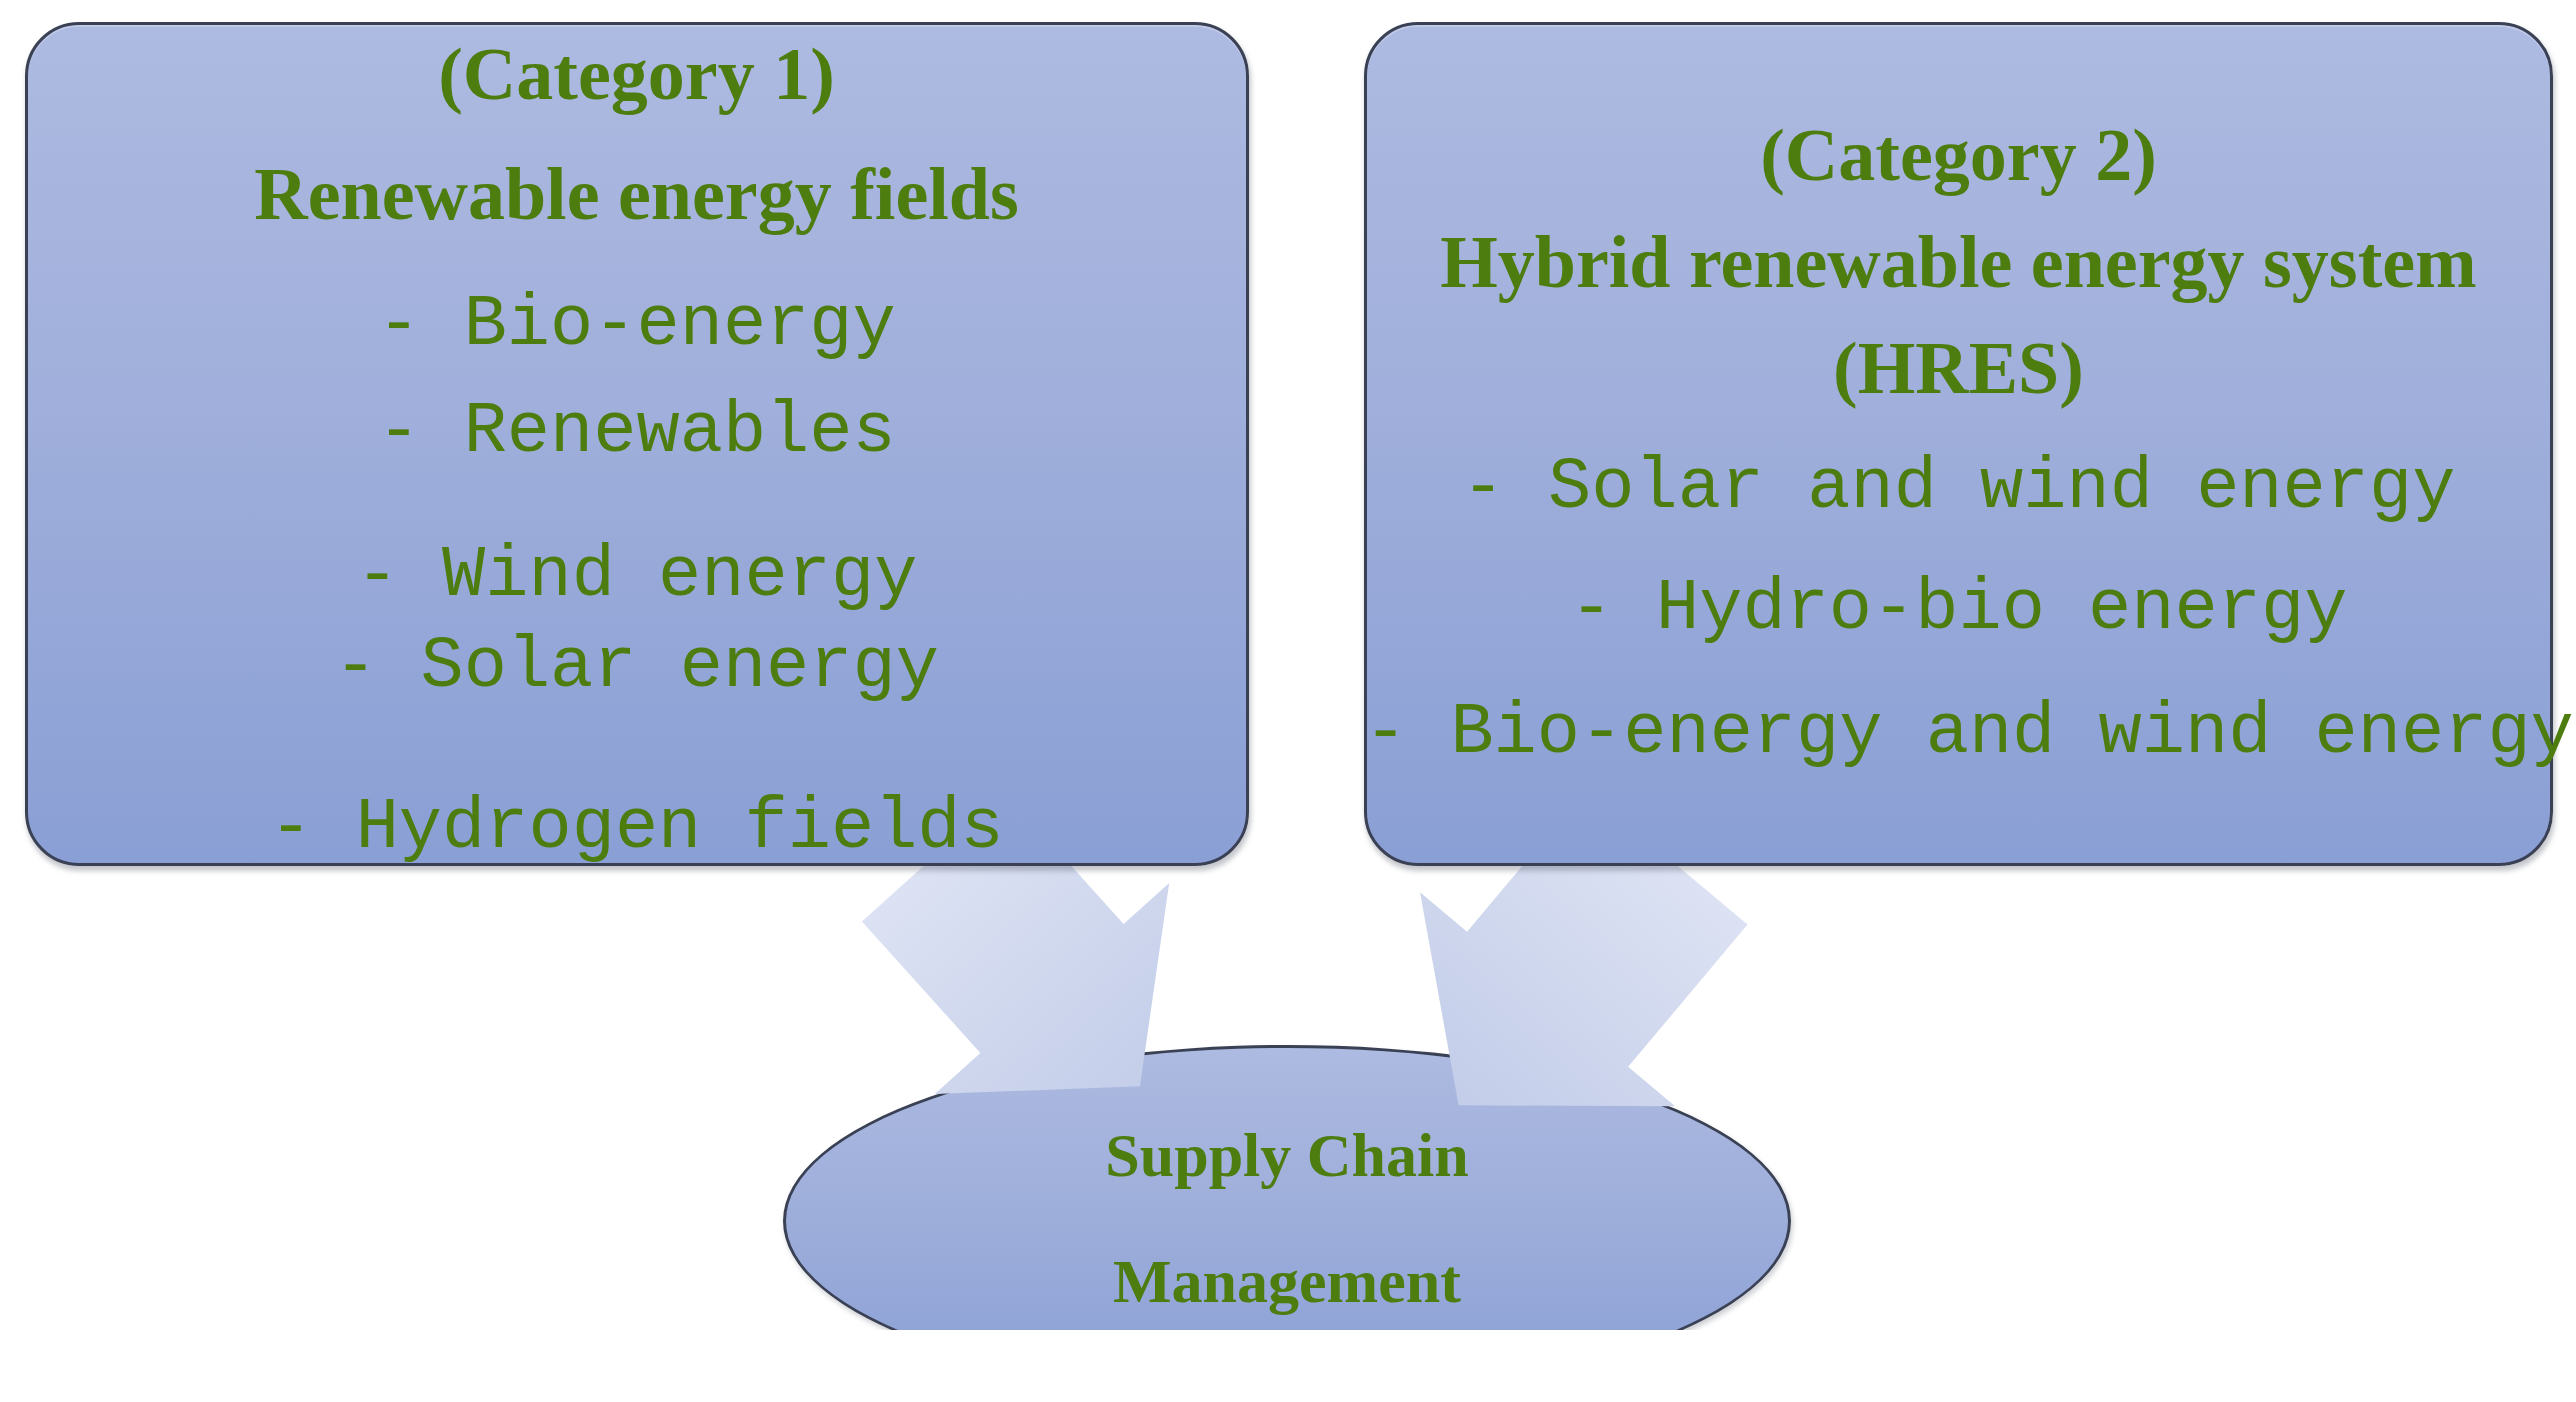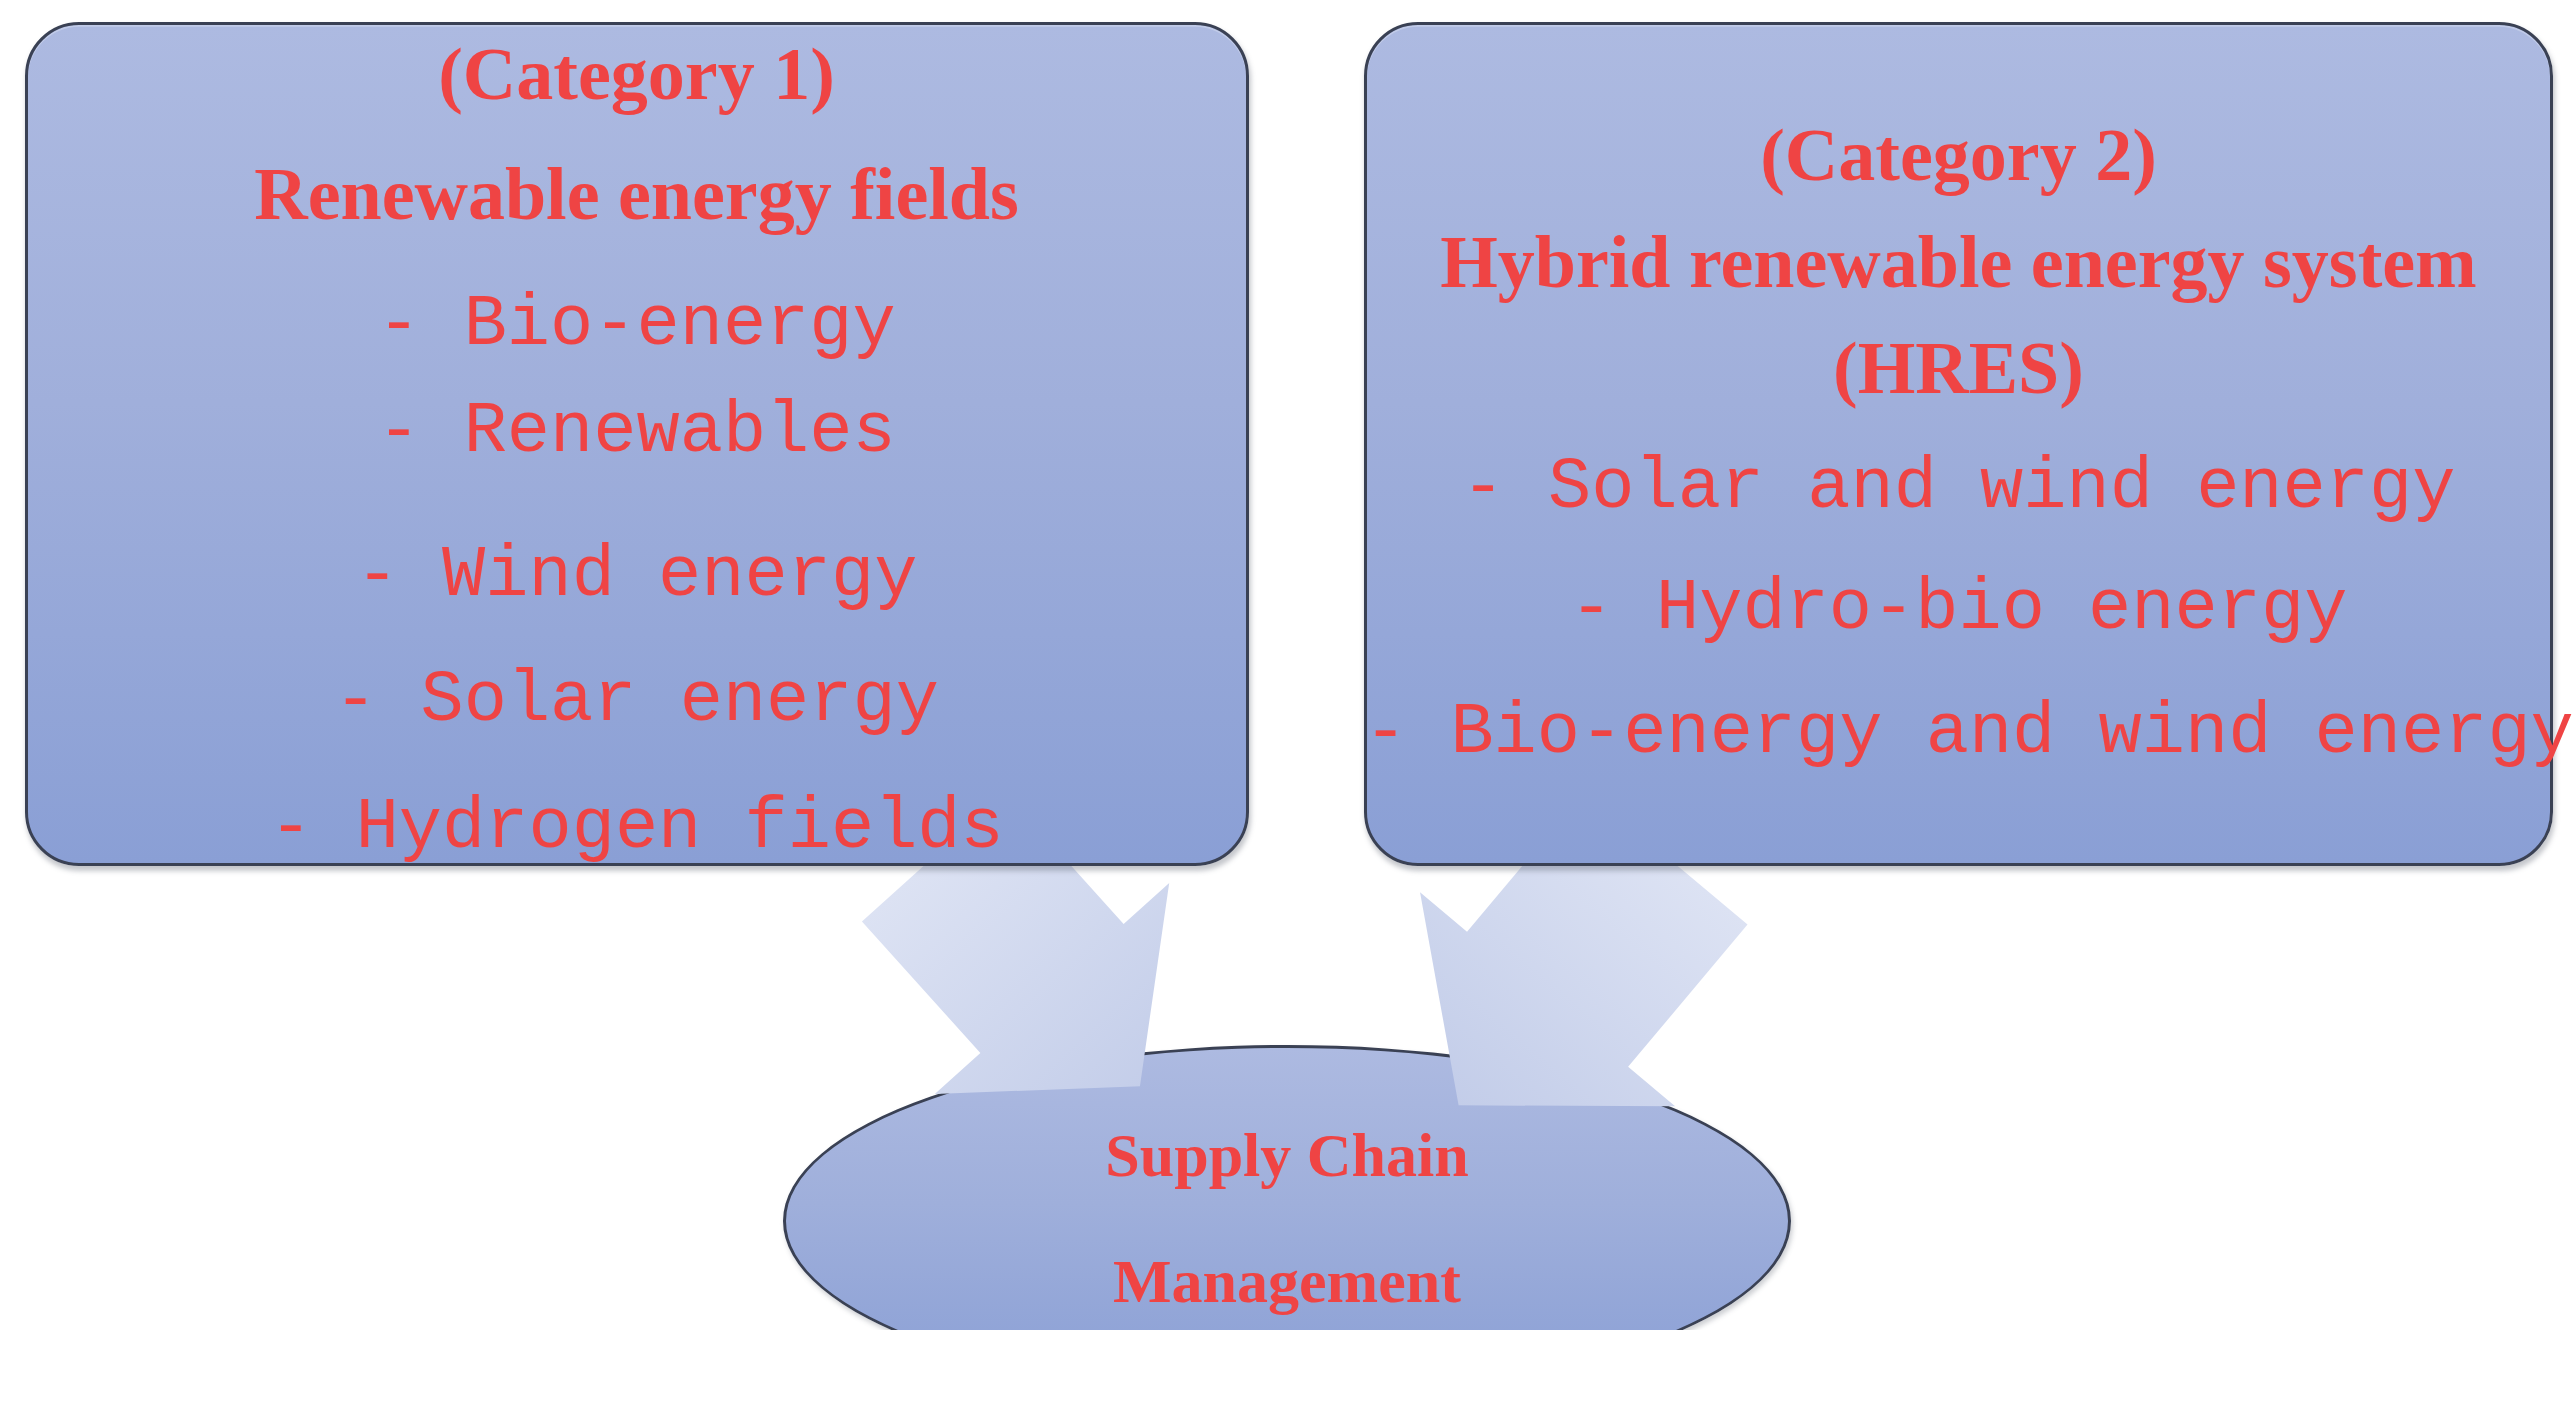--- a/index.html
+++ b/index.html
@@ -3,21 +3,21 @@
 <meta charset="utf-8">
 <style>
   html,body{margin:0;padding:0;background:#ffffff;}
   .stage{
     position:relative;
     width:2576px;
     height:1330px;
     background:#ffffff;
     overflow:hidden;
     font-family:"Liberation Serif", serif;
-    color:#ef4444;
+    color:#4d7c0f;
   }
   
   .rbox{
     position:absolute;
     box-sizing:border-box;
     border:3.5px solid #3a4154;
     border-radius:54px;
     background:linear-gradient(180deg,#adbae1 0%,#a0afdb 45%,#8a9fd5 100%);
     box-shadow:1.8px 4.4px 5.3px rgba(90,95,110,0.35), inset 0 1.8px 0 rgba(255,255,255,0.25);
     z-index:3;
@@ -76,21 +76,21 @@
 
   <div class="rbox right"></div>
 
   <div class="ellipse"></div>
 
   <div class="txt inleft t-title" style="top:22px">(Category 1)</div>
   <div class="txt inleft t-title" style="top:142px">Renewable energy fields</div>
   <div class="txt inleft t-item" style="top:273px">- Bio-energy</div>
   <div class="txt inleft t-item" style="top:380px">- Renewables</div>
   <div class="txt inleft t-item" style="top:524px">- Wind energy</div>
-  <div class="txt inleft t-item" style="top:649px">- Solar energy</div>
+  <div class="txt inleft t-item" style="top:615px">- Solar energy</div>
   <div class="txt inleft t-item" style="top:776px">- Hydrogen fields</div>
 
   <div class="txt inright t-title" style="top:103px">(Category 2)</div>
   <div class="txt inright t-title" style="top:210px">Hybrid renewable energy system</div>
   <div class="txt inright t-title" style="top:316px">(HRES)</div>
   <div class="txt inright t-item" style="top:436px">- Solar and wind energy</div>
   <div class="txt inright t-item" style="top:557px">- Hydro-bio energy</div>
   <div class="txt inright t-item" style="top:681px">- Bio-energy and wind energy</div>
 
   <div class="txt inellipse t-center" style="top:1103px">Supply Chain</div>

